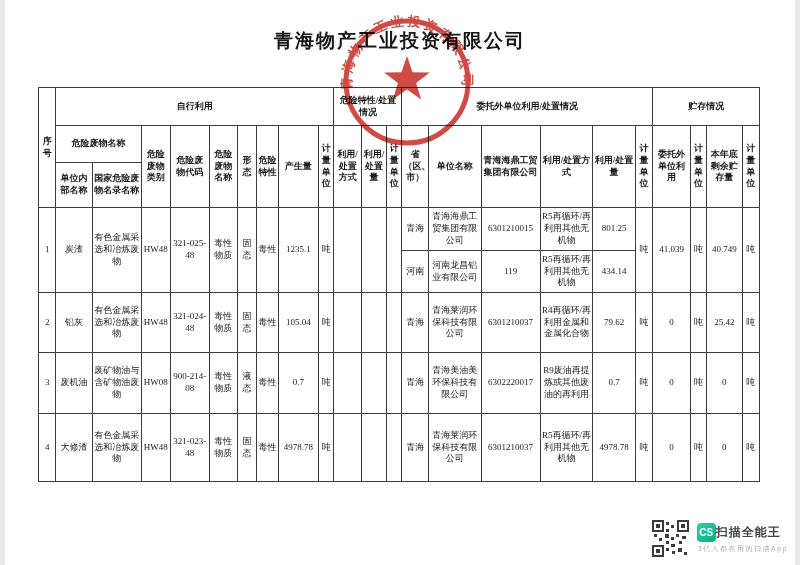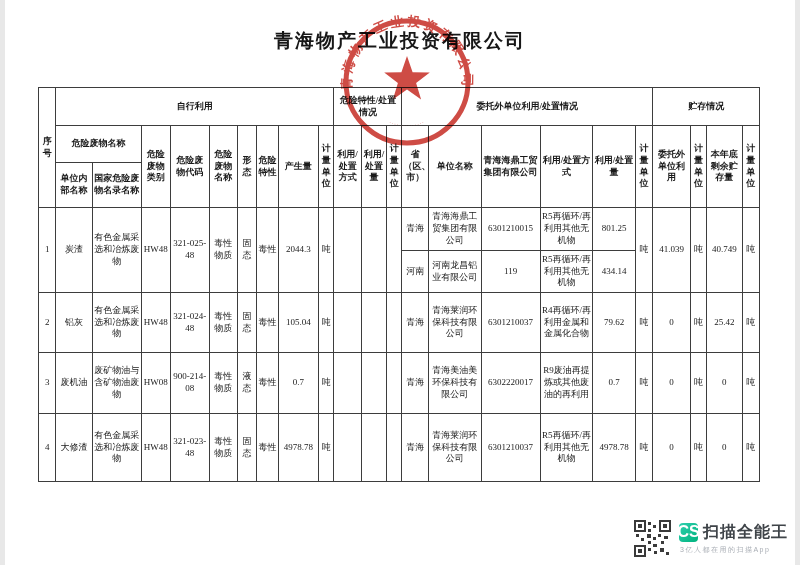--- a/index.html
+++ b/index.html
@@ -24,24 +24,24 @@
   table.doc th{font-weight:600;}
   tr.h1{height:38px;} tr.h2{height:37px;} tr.h3{height:45px;}
   tr.r1a{height:43px;} tr.r1b{height:42px;}
   tr.r2{height:60px;} tr.r3{height:61px;} tr.r4{height:68px;}
   
   .wm{position:absolute;right:7px;bottom:7px;height:40px;z-index:3;
       display:flex;align-items:center;font-family:"Liberation Sans","DejaVu Sans",sans-serif;}
   .wm-qr{width:37px;height:37px;margin-right:8px;}
   .wm-right{display:flex;flex-direction:column;justify-content:center;}
   .wm-toprow{display:flex;align-items:center;}
-  .wm-logo{width:19px;height:19px;border-radius:4px;margin-right:5px;
+  .wm-logo{width:19px;height:19px;border-radius:4px;
     background:linear-gradient(135deg,#2ecfae,#00b37e);
-    color:#fff;font-size:16px;font-weight:bold;display:flex;align-items:center;justify-content:center;}
-  .wm-name{font-size:16px;font-weight:bold;color:#3f4449;letter-spacing:1px;}
+    color:#fff;font-size:10px;font-weight:bold;display:flex;align-items:center;justify-content:center;}
+  .wm-name{font-size:12px;font-weight:bold;color:#3f4449;letter-spacing:1px;}
   .wm-tag{font-size:7px;color:#a8adb4;letter-spacing:1.5px;margin-top:2px;margin-left:1px;}
 </style>
 </head>
 <body>
 
 <div class="page">
 
   <div class="title-block">
     <div class="title-line">青海物产工业投资有限公司</div>
   </div>
@@ -128,21 +128,21 @@
 
       <tr class="r1a">
         <td rowspan="2">1</td>
         <td rowspan="2">炭渣</td>
         <td rowspan="2">有色金属采选和冶炼废物</td>
         <td rowspan="2">HW48</td>
         <td rowspan="2">321-025-48</td>
         <td rowspan="2">毒性物质</td>
         <td rowspan="2">固态</td>
         <td rowspan="2">毒性</td>
-        <td rowspan="2">2044.3</td>
+        <td rowspan="2">1235.1</td>
         <td rowspan="2">吨</td>
         <td rowspan="2"></td>
         <td rowspan="2"></td>
         <td rowspan="2"></td>
         <td>青海</td>
         <td>青海海鼎工贸集团有限公司</td>
         <td>6301210015</td>
         <td>R5再循环/再利用其他无机物</td>
         <td>801.25</td>
         <td rowspan="2">吨</td>

